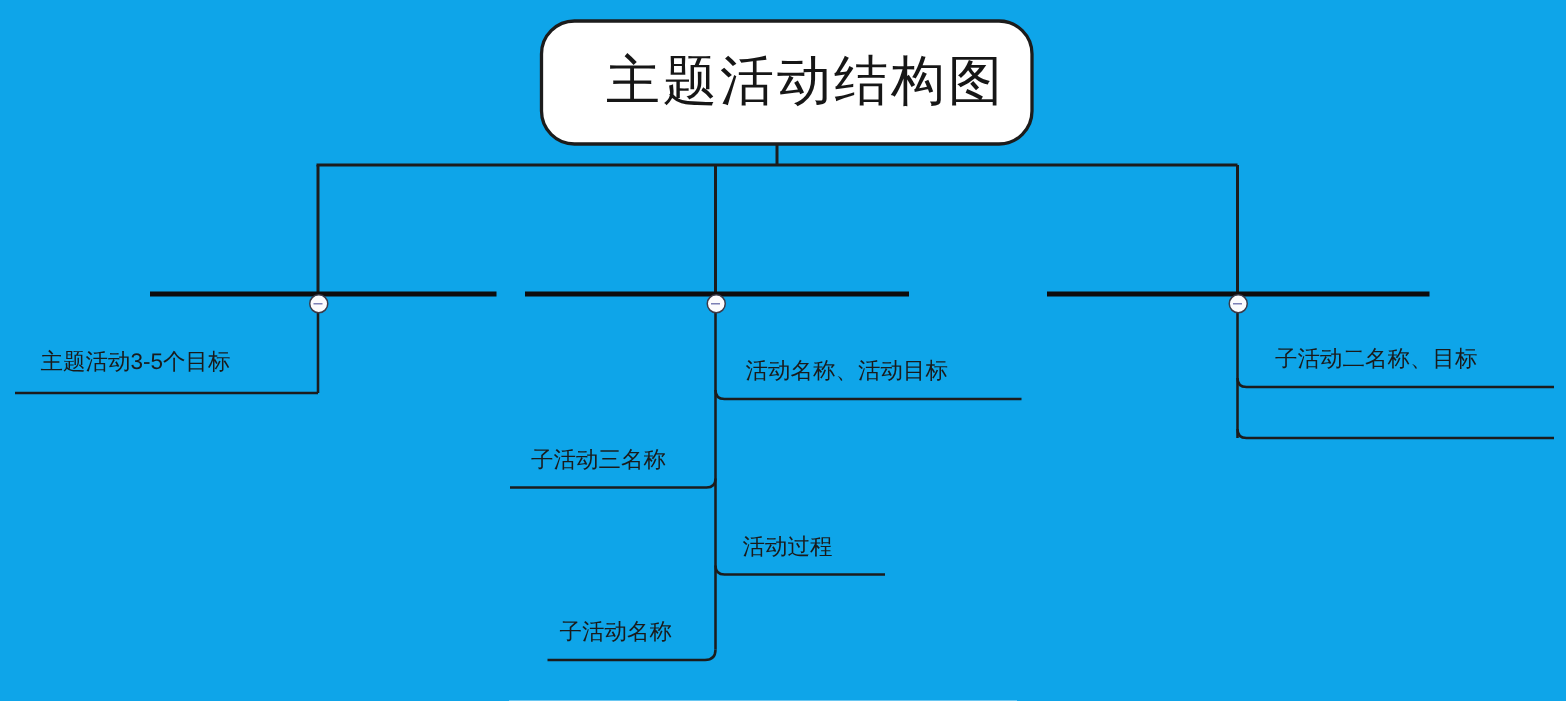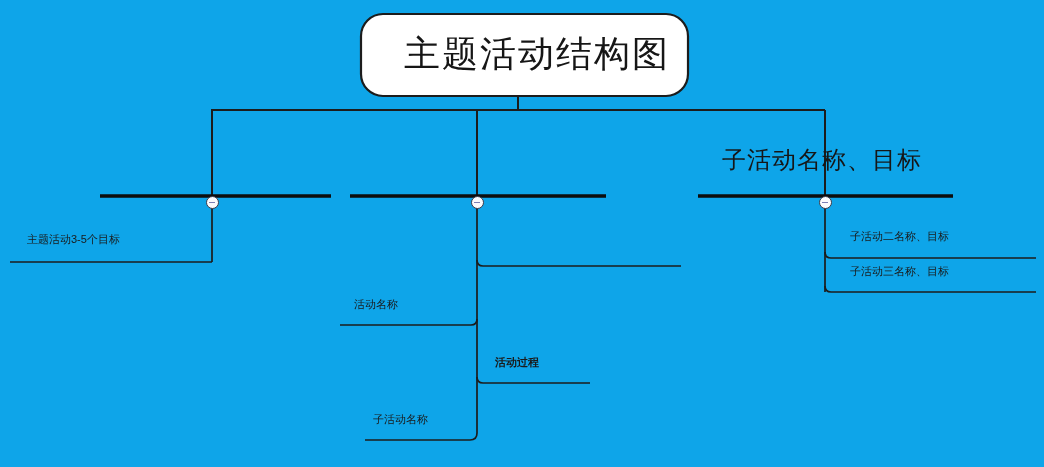--- a/index.html
+++ b/index.html
@@ -39,21 +39,21 @@
     color: #161616;
   }
   .level2-label {
     font-family: "Liberation Serif", serif;
     font-size: 24px;
     letter-spacing: 1px;
     color: #161616;
   }
   .leaf-label {
     font-family: "Liberation Sans", sans-serif;
-    font-size: 11px;
+    font-size: 15px;
     color: #1a1a1a;
   }
   .collapse-node {
     position: absolute;
     width: 13px;
     height: 13px;
     border-radius: 50%;
     background: #fbfbfd;
     border: 1.3px solid #3b3b4a;
     box-sizing: border-box;
@@ -96,34 +96,33 @@
     <path d="M 477 377 Q 477 383 483 383 L 590 383" fill="none" stroke="#1c1c1c" stroke-width="1.7"></path>
     <path d="M 477 433 Q 477 440 470 440 L 365 440" fill="none" stroke="#1c1c1c" stroke-width="1.7"></path>
 
     <path d="M 825 203 L 825 292" fill="none" stroke="#1c1c1c" stroke-width="1.7"></path>
     <path d="M 825 252 Q 825 258 831 258 L 1036 258" fill="none" stroke="#1c1c1c" stroke-width="1.7"></path>
     <path d="M 825 286 Q 825 292 831 292 L 1036 292" fill="none" stroke="#1c1c1c" stroke-width="1.7"></path>
   </svg>
 
   <div class="node-text root-label" style="left:404px; top:36px;">主题活动结构图</div>
 
-  <div class="node-text level2-label" style="left:722px; top:148px;">子活动名称、目标</div>
 
   <div class="collapse-node" style="left:205.5px; top:196px;">
     <span class="minus"></span>
   </div>
   <div class="collapse-node" style="left:470.5px; top:196px;">
     <span class="minus"></span>
   </div>
   <div class="collapse-node" style="left:818.5px; top:196px;">
     <span class="minus"></span>
   </div>
 
   <div class="node-text leaf-label" style="left:27px; top:234px;">主题活动3-5个目标</div>
 
-  <div class="node-text leaf-label" style="left:354px; top:299px;">活动名称</div>
-  <div class="node-text leaf-label" style="left:495px; top:357px;font-weight:bold;">活动过程</div>
+  <div class="node-text leaf-label" style="left:497px; top:240px;">活动名称、活动目标</div>
+  <div class="node-text leaf-label" style="left:354px; top:299px;">子活动三名称</div>
+  <div class="node-text leaf-label" style="left:495px; top:357px;">活动过程</div>
   <div class="node-text leaf-label" style="left:373px; top:414px;">子活动名称</div>
 
-  <div class="node-text leaf-label" style="left:850px; top:232px;font-family:Liberation Mono, monospace;">子活动二名称、目标</div>
-  <div class="node-text leaf-label" style="left:850px; top:266px;">子活动三名称、目标</div>
+  <div class="node-text leaf-label" style="left:850px; top:232px;">子活动二名称、目标</div>
 
 </div>
 
 </body></html>

